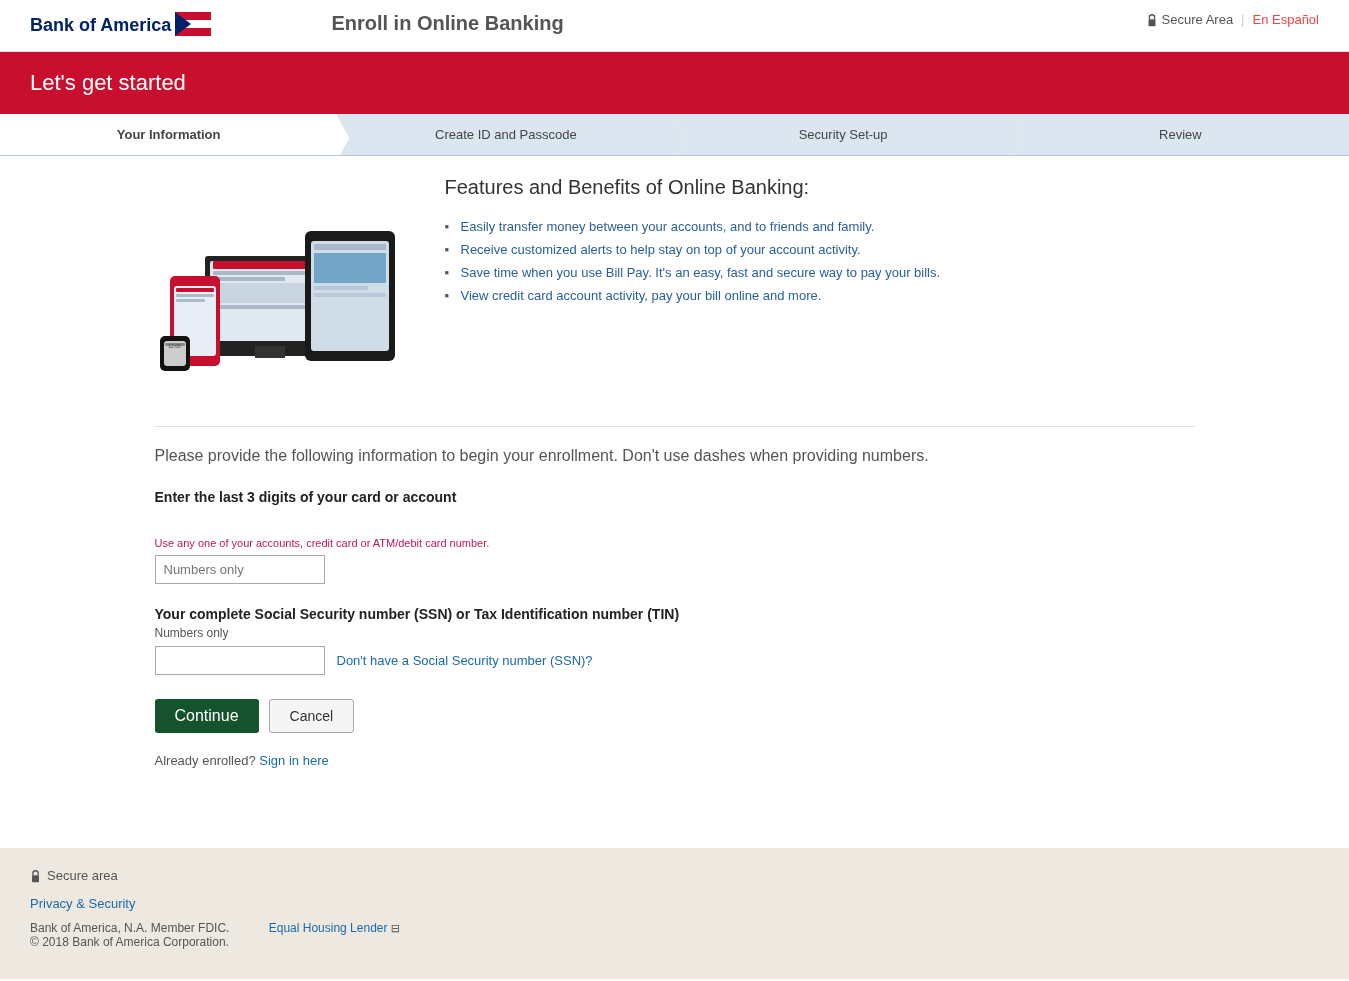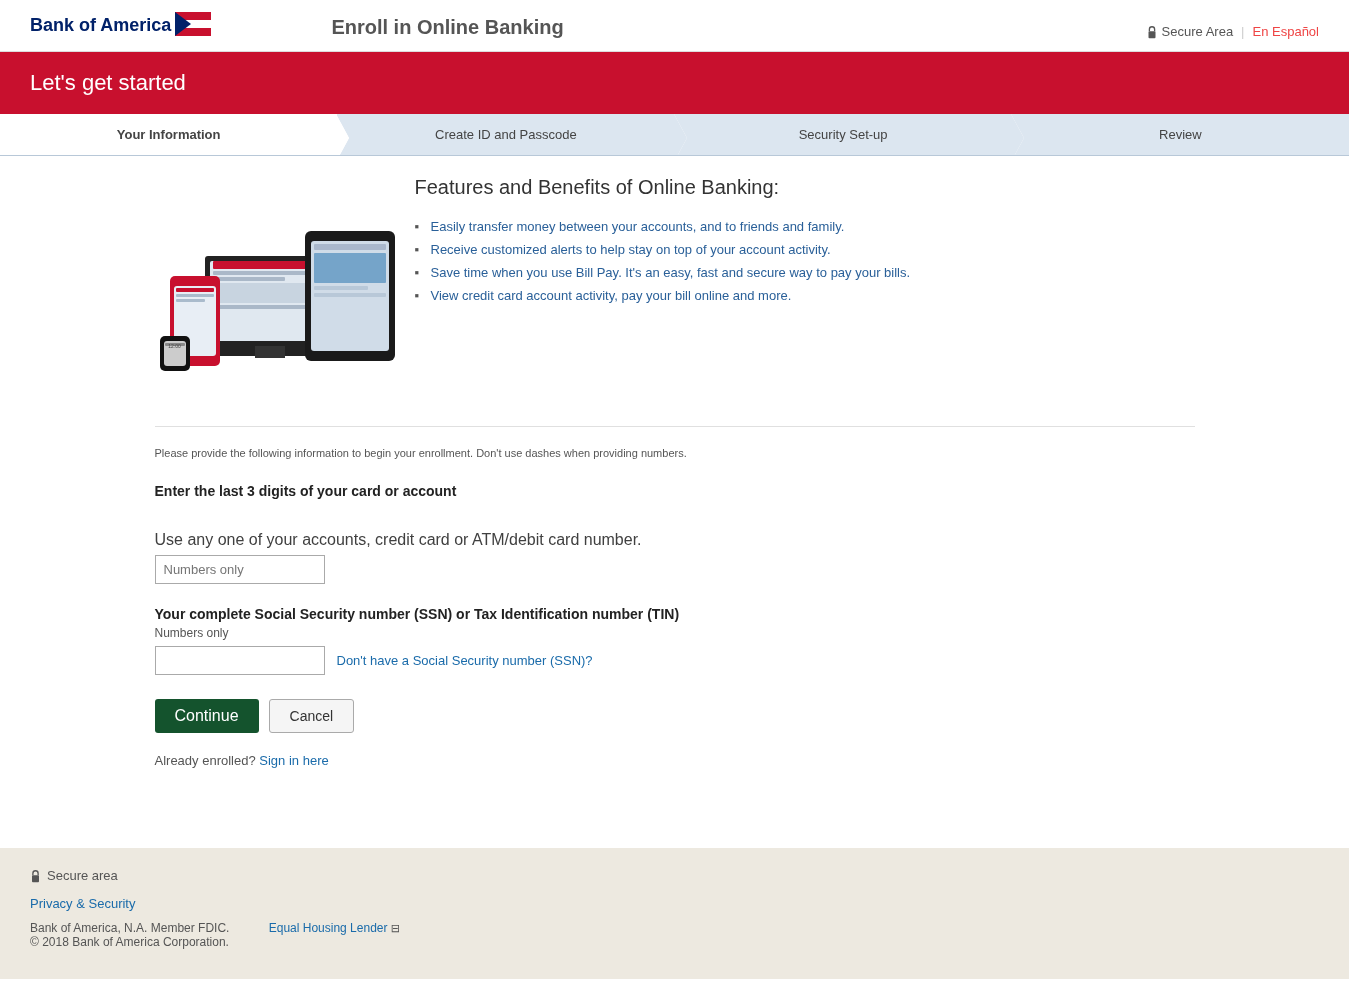--- a/index.html
+++ b/index.html
@@ -1,21 +1,21 @@
 <!DOCTYPE html>
 <html><head>
   <meta charset="utf-8">
   <style>
     * { box-sizing: border-box; margin: 0; padding: 0; }
     body { font-family: Arial, sans-serif; font-size: 14px; color: #333; background: #fff; }
 
     
     .header {
       display: flex;
-      align-items: flex-end;
+      align-items: flex-start;
       padding: 12px 30px;
       border-bottom: 1px solid #ddd;
       background: #fff;
     }
     .header-logo {
       display: flex;
       align-items: center;
       gap: 0;
     }
     .logo-text {
@@ -70,20 +70,21 @@
     
     .main-content {
       max-width: 1100px;
       margin: 0 auto;
       padding: 20px 30px 40px;
     }
 
     
     .features-section {
       display: flex;
+      gap: 30px;
       margin-bottom: 30px;
       padding-bottom: 20px;
     }
     .devices-image {
       flex: 0 0 260px;
     }
     .devices-mock {
       width: 260px;
       height: 200px;
       position: relative;
@@ -196,37 +197,37 @@
       left: 0;
       color: #555;
     }
 
     
     .form-section {
       border-top: 1px solid #e0e0e0;
       padding-top: 20px;
     }
     .intro-text {
-      font-size: 11px;
+      font-size: 16px;
       color: #555;
       margin-bottom: 24px;
     }
     .form-group {
       margin-bottom: 22px;
     }
     .form-group label {
       display: block;
       font-size: 14px;
       font-weight: bold;
       color: #222;
       margin-bottom: 4px;
     }
     .form-group .sub-label {
-      font-size: 16px;
-      color: #404040;
+      font-size: 11px;
+      color: #be185d;
       margin-bottom: 6px;
       margin-top: 32px;
     }
     .form-group .field-hint {
       font-size: 12px;
       color: #555;
       margin-bottom: 6px;
     }
     .form-row {
       display: flex;

